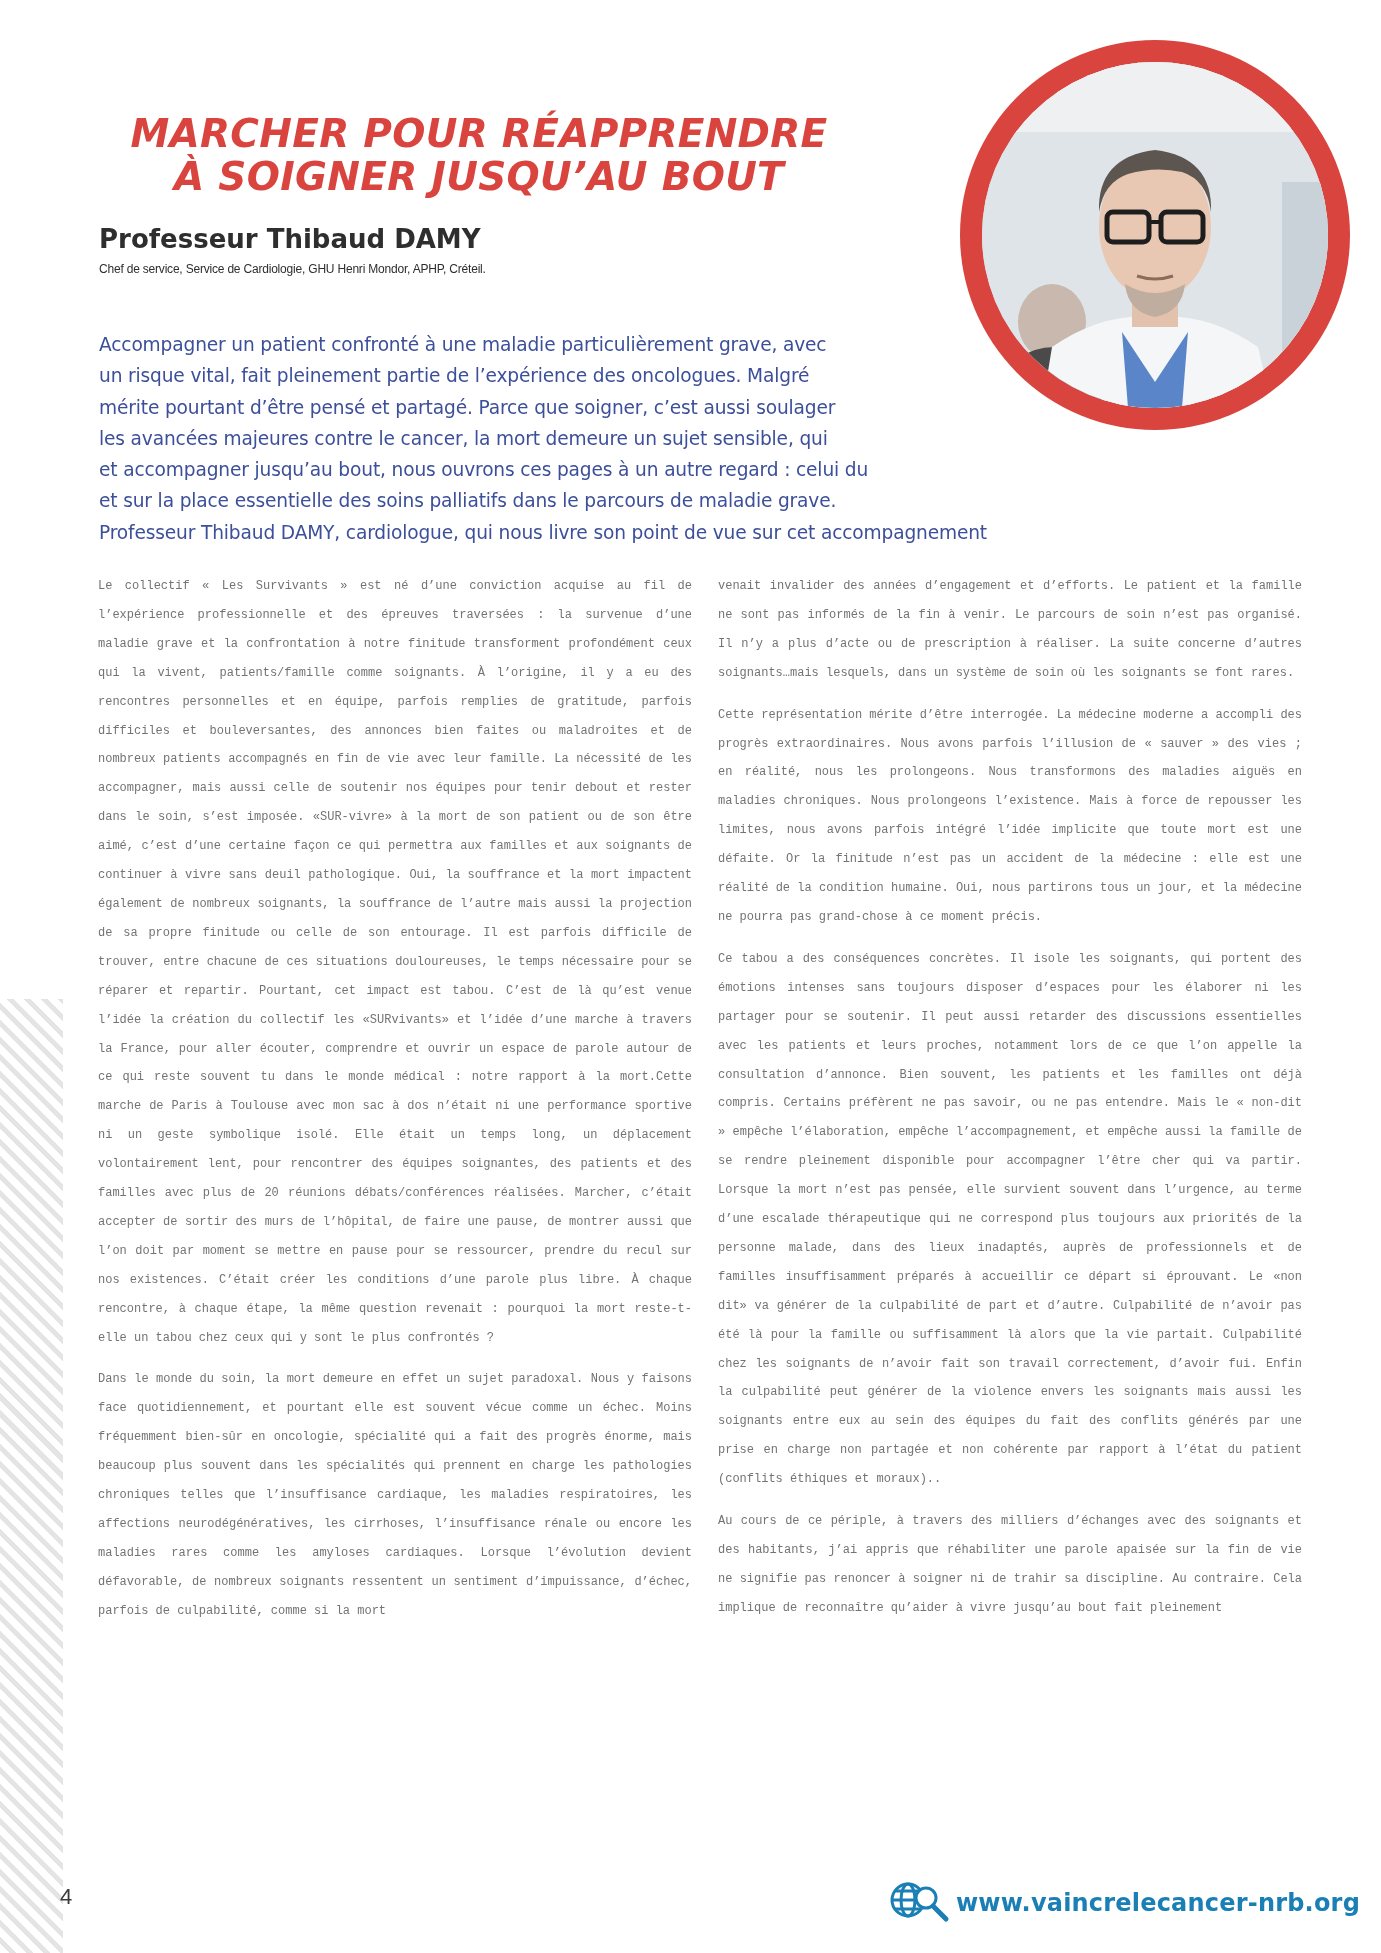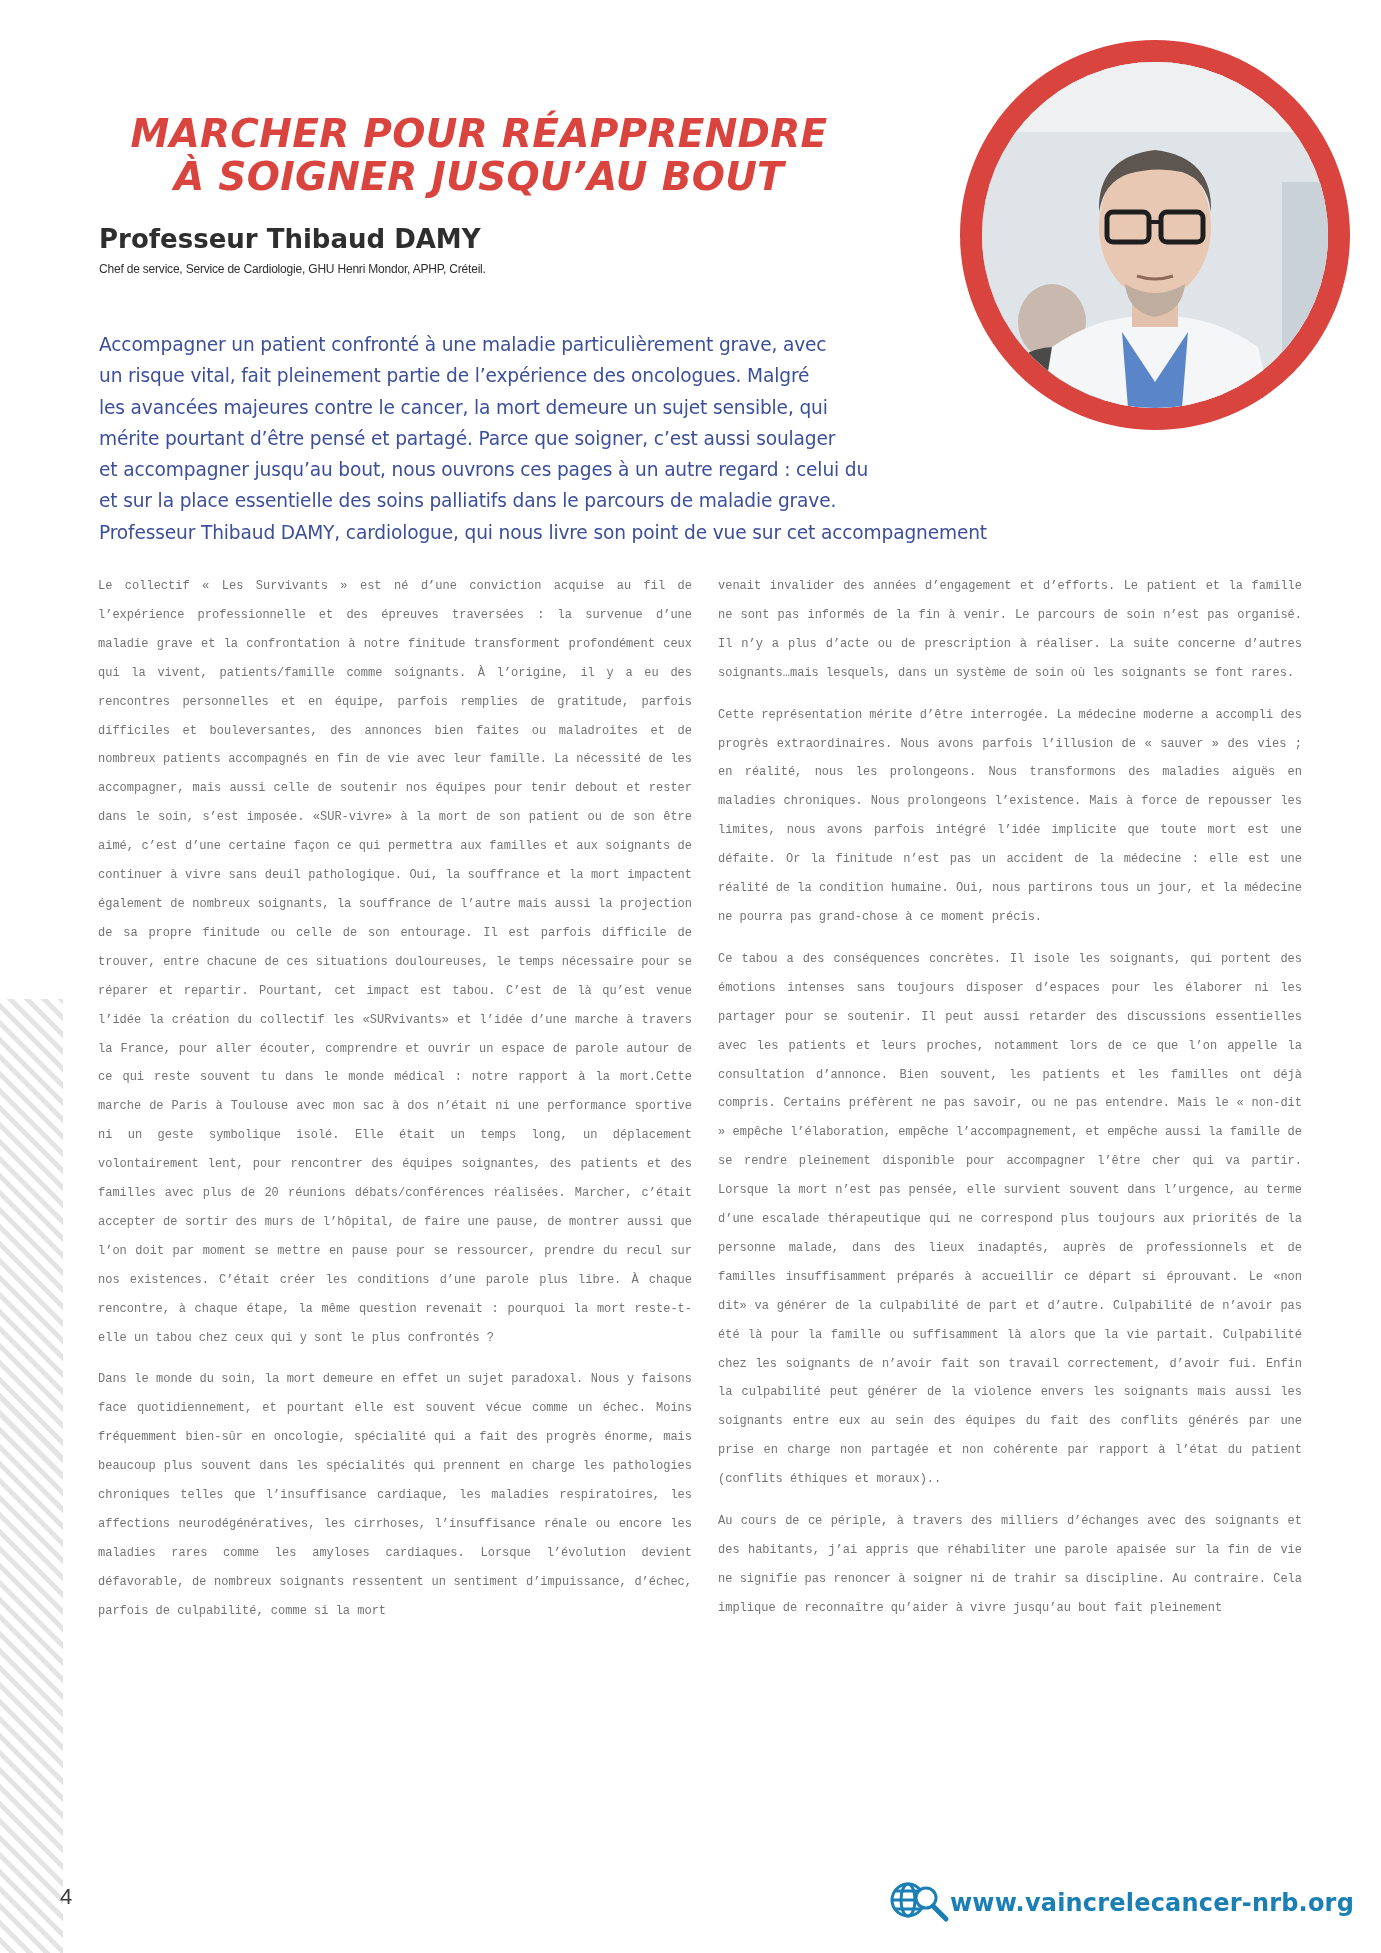--- a/index.html
+++ b/index.html
@@ -23,21 +23,21 @@
            font-family: "DejaVu Sans", sans-serif; font-weight: normal; font-size: 18.6px; line-height: 31.3px;
            color: #3c4f9a; letter-spacing: -0.15px; }
   .intro span { display: block; white-space: nowrap; }
   .col { position: absolute; top: 572px; font-family: Liberation Mono, monospace;
          font-size: 12px; line-height: 28.9px; color: #737373; text-align: justify; }
   .col-left { left: 98px; width: 594px; }
   .col-right { left: 718px; width: 584px; }
   .col p { margin: 0 0 13px 0; }
   .page-num { position: absolute; left: 60px; top: 1884px; font-family: "Liberation Sans", sans-serif;
               font-size: 22px; color: #3b3b3b; }
-  .footer { position: absolute; left: 888px; top: 1880px; height: 46px; display: flex; align-items: center; gap: 0; }
+  .footer { position: absolute; left: 888px; top: 1880px; height: 46px; display: flex; align-items: center; gap: 6px; }
   .footer-url { font-family: "DejaVu Sans", sans-serif; font-weight: bold; font-size: 24px; color: #1a7fb5; letter-spacing: 0.2px; }
 </style>
 </head>
 <body>
 
 <div class="hatch"></div>
 
 <h1 class="title">
   <span>MARCHER POUR RÉAPPRENDRE</span>
   <span>À SOIGNER JUSQU’AU BOUT</span>
@@ -64,22 +64,22 @@
       <line x1="167" y1="160" x2="179" y2="160" stroke="#1e1e1e" stroke-width="4"></line>
       <path d="M143 222 Q173 240 203 222 Q200 250 173 255 Q146 250 143 222 Z" fill="#bfae9f"></path>
       <path d="M155 214 Q173 220 191 214" stroke="#8f6a5a" stroke-width="3" fill="none"></path>
     </svg>
   </div>
 </div>
 
 <div class="intro">
   <span>Accompagner un patient confronté à une maladie particulièrement grave, avec</span>
   <span>un risque vital, fait pleinement partie de l’expérience des oncologues. Malgré</span>
+  <span>mérite pourtant d’être pensé et partagé. Parce que soigner, c’est aussi soulager</span>
   <span>les avancées majeures contre le cancer, la mort demeure un sujet sensible, qui</span>
-  <span>mérite pourtant d’être pensé et partagé. Parce que soigner, c’est aussi soulager</span>
   <span>et accompagner jusqu’au bout, nous ouvrons ces pages à un autre regard : celui du</span>
   <span>et sur la place essentielle des soins palliatifs dans le parcours de maladie grave.</span>
   <span>Professeur Thibaud DAMY, cardiologue, qui nous livre son point de vue sur cet accompagnement</span>
 </div>
 
 <div class="col col-left">
   <p>Le collectif « Les Survivants » est né d’une conviction acquise au fil de l’expérience professionnelle et des épreuves traversées : la survenue d’une maladie grave et la confrontation à notre finitude transforment profondément ceux qui la vivent, patients/famille comme soignants. À l’origine, il y a eu des rencontres personnelles et en équipe, parfois remplies de gratitude, parfois difficiles et bouleversantes, des annonces bien faites ou maladroites et de nombreux patients accompagnés en fin de vie avec leur famille. La nécessité de les accompagner, mais aussi celle de soutenir nos équipes pour tenir debout et rester dans le soin, s’est imposée. «SUR-vivre» à la mort de son patient ou de son être aimé, c’est d’une certaine façon ce qui permettra aux familles et aux soignants de continuer à vivre sans deuil pathologique. Oui, la souffrance et la mort impactent également de nombreux soignants, la souffrance de l’autre mais aussi la projection de sa propre finitude ou celle de son entourage. Il est parfois difficile de trouver, entre chacune de ces situations douloureuses, le temps nécessaire pour se réparer et repartir. Pourtant, cet impact est tabou. C’est de là qu’est venue l’idée la création du collectif les «SURvivants» et l’idée d’une marche à travers la France, pour aller écouter, comprendre et ouvrir un espace de parole autour de ce qui reste souvent tu dans le monde médical : notre rapport à la mort.Cette marche de Paris à Toulouse avec mon sac à dos n’était ni une performance sportive ni un geste symbolique isolé. Elle était un temps long, un déplacement volontairement lent, pour rencontrer des équipes soignantes, des patients et des familles avec plus de 20 réunions débats/conférences réalisées. Marcher, c’était accepter de sortir des murs de l’hôpital, de faire une pause, de montrer aussi que l’on doit par moment se mettre en pause pour se ressourcer, prendre du recul sur nos existences. C’était créer les conditions d’une parole plus libre. À chaque rencontre, à chaque étape, la même question revenait : pourquoi la mort reste-t-elle un tabou chez ceux qui y sont le plus confrontés ?</p>
   <p>Dans le monde du soin, la mort demeure en effet un sujet paradoxal. Nous y faisons face quotidiennement, et pourtant elle est souvent vécue comme un échec. Moins fréquemment bien-sûr en oncologie, spécialité qui a fait des progrès énorme, mais beaucoup plus souvent dans les spécialités qui prennent en charge les pathologies chroniques telles que l’insuffisance cardiaque, les maladies respiratoires, les affections neurodégénératives, les cirrhoses, l’insuffisance rénale ou encore les maladies rares comme les amyloses cardiaques. Lorsque l’évolution devient défavorable, de nombreux soignants ressentent un sentiment d’impuissance, d’échec, parfois de culpabilité, comme si la mort</p>
 </div>
 

